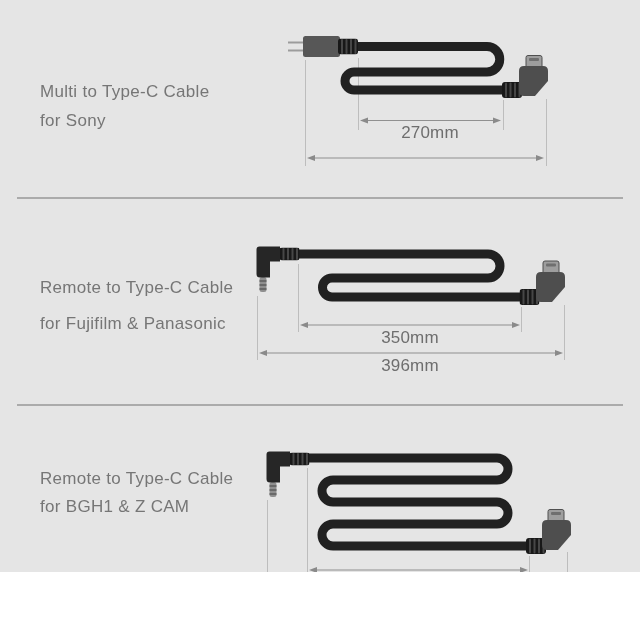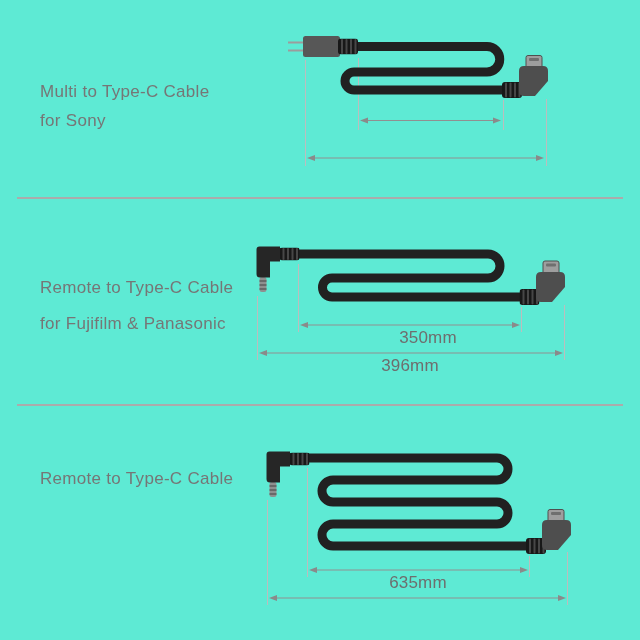--- a/index.html
+++ b/index.html
@@ -1,17 +1,17 @@
 <!DOCTYPE html>
 <html><head>
 <meta charset="utf-8">
 <style>
   html,body{margin:0;padding:0;background:#ffffff;}
   .canvas{
-    position:relative;width:640px;height:640px;background:#5eead4;overflow:hidden;
+    position:relative;width:640px;height:572px;background:#e5e5e5;overflow:hidden;
     font-family:"Liberation Sans","DejaVu Sans",sans-serif;
   }
   section.panel{position:absolute;inset:0;width:640px;height:640px;}
   svg.art{position:absolute;left:0;top:0;width:640px;height:640px;pointer-events:none;}
   .label-line{
     position:absolute;left:40px;color:#767676;font-size:17px;letter-spacing:.3px;
     white-space:nowrap;line-height:20px;
   }
   .dim-label{
     position:absolute;width:120px;text-align:center;color:#6e6e6e;font-size:17px;
@@ -69,20 +69,21 @@
       <g>
         <line x1="364" y1="120.5" x2="497" y2="120.5" stroke="#909090" stroke-width="1.2"></line>
         <polygon points="360,120.5 368,117.6 368,123.4" fill="#8a8a8a"></polygon>
         <polygon points="501,120.5 493,117.6 493,123.4" fill="#8a8a8a"></polygon>
         <line x1="311" y1="158" x2="540" y2="158" stroke="#909090" stroke-width="1.2"></line>
         <polygon points="307,158 315,155.1 315,160.9" fill="#8a8a8a"></polygon>
         <polygon points="544,158 536,155.1 536,160.9" fill="#8a8a8a"></polygon>
       </g>
     </svg>
 
+    <div class="dim-label" style="left:370px;top:123px;">270mm</div>
   </section>
 
   <div class="separator" style="top:197px;"></div>
 
   <section class="panel">
     <div class="label-line" style="top:278px;">Remote to Type-C Cable</div>
     <div class="label-line" style="top:314px;">for Fujifilm &amp; Panasonic</div>
 
     <svg class="art" viewBox="0 0 640 640">
       <g stroke="#bdbdbd" stroke-width="1">
@@ -111,28 +112,29 @@
       <g>
         <line x1="304" y1="325" x2="517" y2="325" stroke="#909090" stroke-width="1.2"></line>
         <polygon points="300,325 308,322.1 308,327.9" fill="#8a8a8a"></polygon>
         <polygon points="520,325 512,322.1 512,327.9" fill="#8a8a8a"></polygon>
         <line x1="263" y1="353" x2="559" y2="353" stroke="#909090" stroke-width="1.2"></line>
         <polygon points="259,353 267,350.1 267,355.9" fill="#8a8a8a"></polygon>
         <polygon points="563,353 555,350.1 555,355.9" fill="#8a8a8a"></polygon>
       </g>
     </svg>
 
-    <div class="dim-label" style="left:368px;top:328px;">350mm</div>
+    <div class="dim-label" style="left:350px;top:328px;">350mm</div>
     <div class="dim-label" style="left:350px;top:356px;">396mm</div>
   </section>
 
   <div class="separator" style="top:404px;"></div>
 
   <section class="panel">
     <div class="label-line" style="top:469px;">Remote to Type-C Cable</div>
+    <div class="label-line" style="top:497px;">for BGH1 &amp; Z CAM</div>
 
     <svg class="art" viewBox="0 0 640 640">
       <g stroke="#bdbdbd" stroke-width="1">
         <line x1="307.5" y1="468" x2="307.5" y2="577"></line>
         <line x1="529.5" y1="556" x2="529.5" y2="577"></line>
         <line x1="267.5" y1="500" x2="267.5" y2="605"></line>
         <line x1="567.5" y1="552" x2="567.5" y2="605"></line>
       </g>
       <path d="M 307 458 H 497 A 11 11 0 0 1 497 480 H 333 A 11 11 0 0 0 333 502 H 497 A 11 11 0 0 1 497 524 H 333 A 11 11 0 0 0 333 546 H 530" fill="none" stroke="#212121" stroke-width="9" stroke-linecap="round"></path>
 

